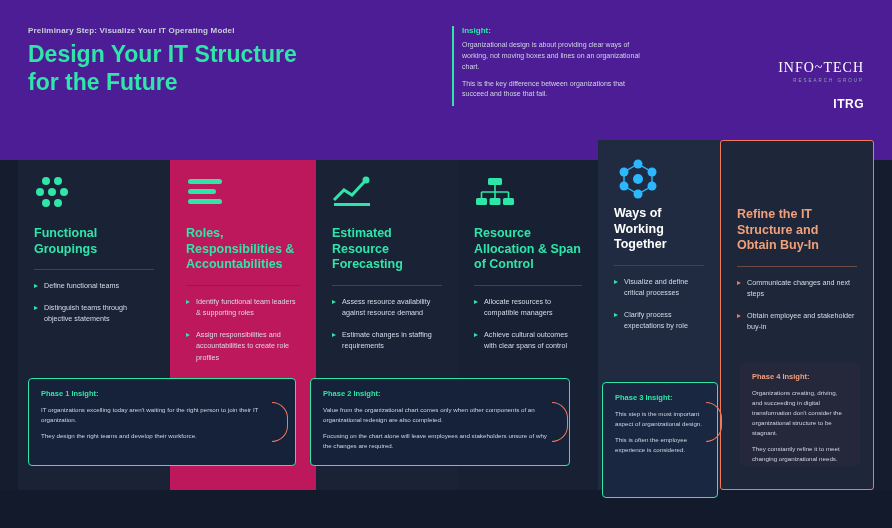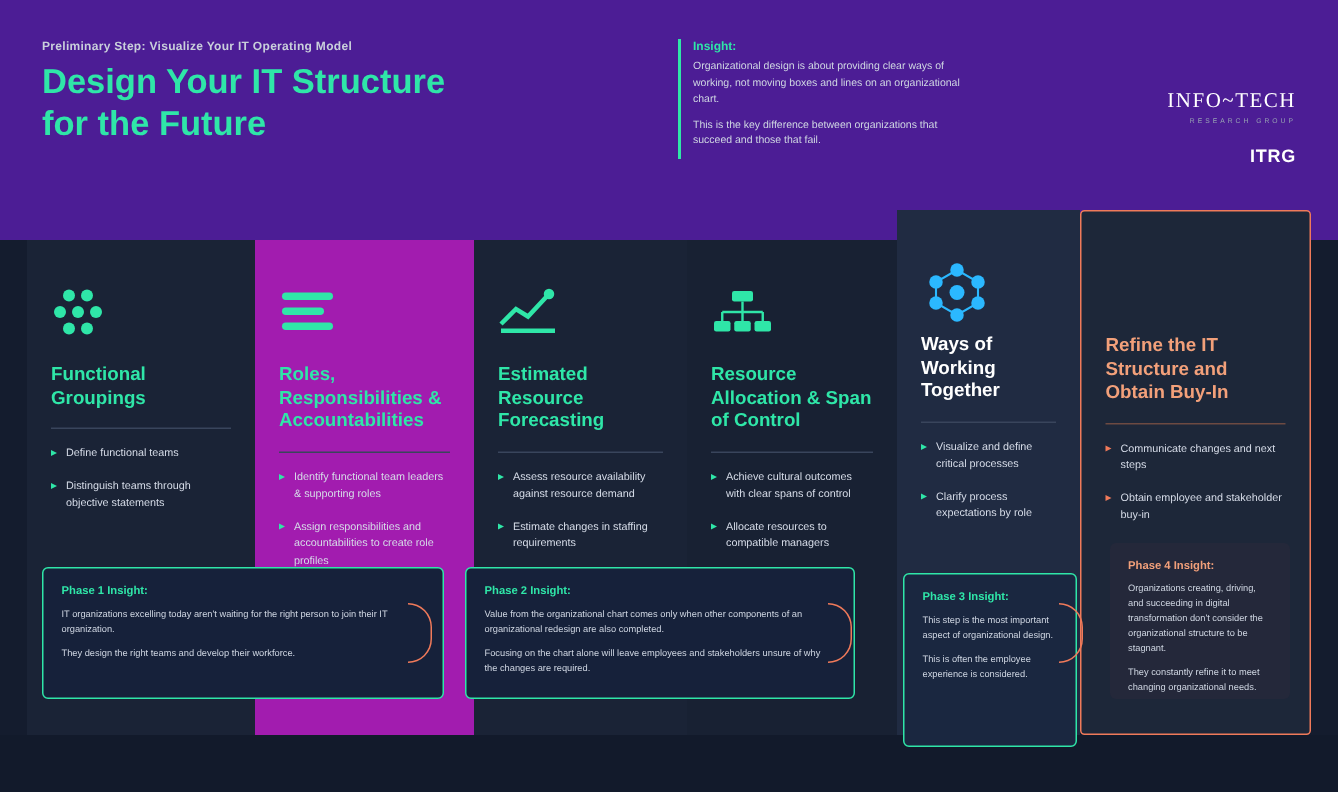--- a/index.html
+++ b/index.html
@@ -37,23 +37,23 @@
   .brand { position: absolute; right: 28px; top: 28px; text-align: right; margin-top: 32px; }
   .brand-main { font-size: 14px; letter-spacing: 1px; color: #ffffff; font-family: "Liberation Serif", serif; }
   .brand-sub { font-size: 4.5px; letter-spacing: 2px; color: #97a1b3; margin-top: 2px; }
   .brand-itrg { margin-top: 14px; font-size: 12px; font-weight: bold; color: #ffffff; letter-spacing: .5px; }
 
   
   .band { position: absolute; left: 0; top: 160px; width: 892px; height: 368px; background: #141c2e; }
   .band-stripe { position: absolute; left: 0; top: 490px; width: 892px; height: 38px; background: #121a2b; }
 
   
-  .col { position: absolute; top: 160px; height: 330px; padding: 32px 16px 0 16px; }
+  .col { position: absolute; top: 160px; height: 330px; padding: 16px 16px 0 16px; }
   .col-1 { left: 18px;  width: 152px; background: #1a2336; }
-  .col-2 { left: 170px; width: 146px; background: #a21caf; }
+  .col-2 { left: 170px; width: 146px; background: #be185d; }
   .col-3 { left: 316px; width: 142px; background: #1a2336; }
   .col-4 { left: 458px; width: 140px; background: #182133; }
   .col-5 { left: 598px; top: 140px; height: 350px; width: 122px; background: #202b42; }
   .col-6 { left: 720px; top: 140px; height: 350px; width: 154px; background: #1d2739; border: 1.5px solid #f07a5a; border-radius: 3px; }
 
   .icon-wrap { height: 44px; display: flex; align-items: flex-start; }
   .col-head {
     font-size: 12.5px; font-weight: bold; line-height: 1.25; margin-top: 6px;
   }
   .c-green { color: #2fe6a8; }
@@ -188,22 +188,22 @@
       <svg class="ic" width="42" height="32" viewBox="0 0 42 32">
         <rect x="14" y="2" width="14" height="7" rx="1.5" fill="#2fe6a8"></rect>
         <rect x="2" y="22" width="11" height="7" rx="1.5" fill="#2fe6a8"></rect>
         <rect x="15.5" y="22" width="11" height="7" rx="1.5" fill="#2fe6a8"></rect>
         <rect x="29" y="22" width="11" height="7" rx="1.5" fill="#2fe6a8"></rect>
         <path d="M21 9 L21 16 M7.5 16 L34.5 16 M7.5 16 L7.5 22 M21 16 L21 22 M34.5 16 L34.5 22" stroke="#2fe6a8" stroke-width="1.6" fill="none"></path>
       </svg>
     </div>
     <div class="col-head c-green">Resource Allocation &amp; Span of Control</div>
     <div class="rule"></div>
+    <div class="bullet">Allocate resources to compatible managers</div>
     <div class="bullet">Achieve cultural outcomes with clear spans of control</div>
-    <div class="bullet">Allocate resources to compatible managers</div>
   </div>
 
   <div class="col col-5">
     <div class="icon-wrap">
       <svg class="ic" width="48" height="44" viewBox="0 0 48 44">
         <path d="M24 8 L10 16 L10 30 L24 38 L38 30 L38 16 Z" fill="none" stroke="#2bb8ff" stroke-width="1.4"></path>
         <circle cx="24" cy="8" r="4.5" fill="#2bb8ff"></circle>
         <circle cx="10" cy="16" r="4.5" fill="#2bb8ff"></circle>
         <circle cx="38" cy="16" r="4.5" fill="#2bb8ff"></circle>
         <circle cx="10" cy="30" r="4.5" fill="#2bb8ff"></circle>

